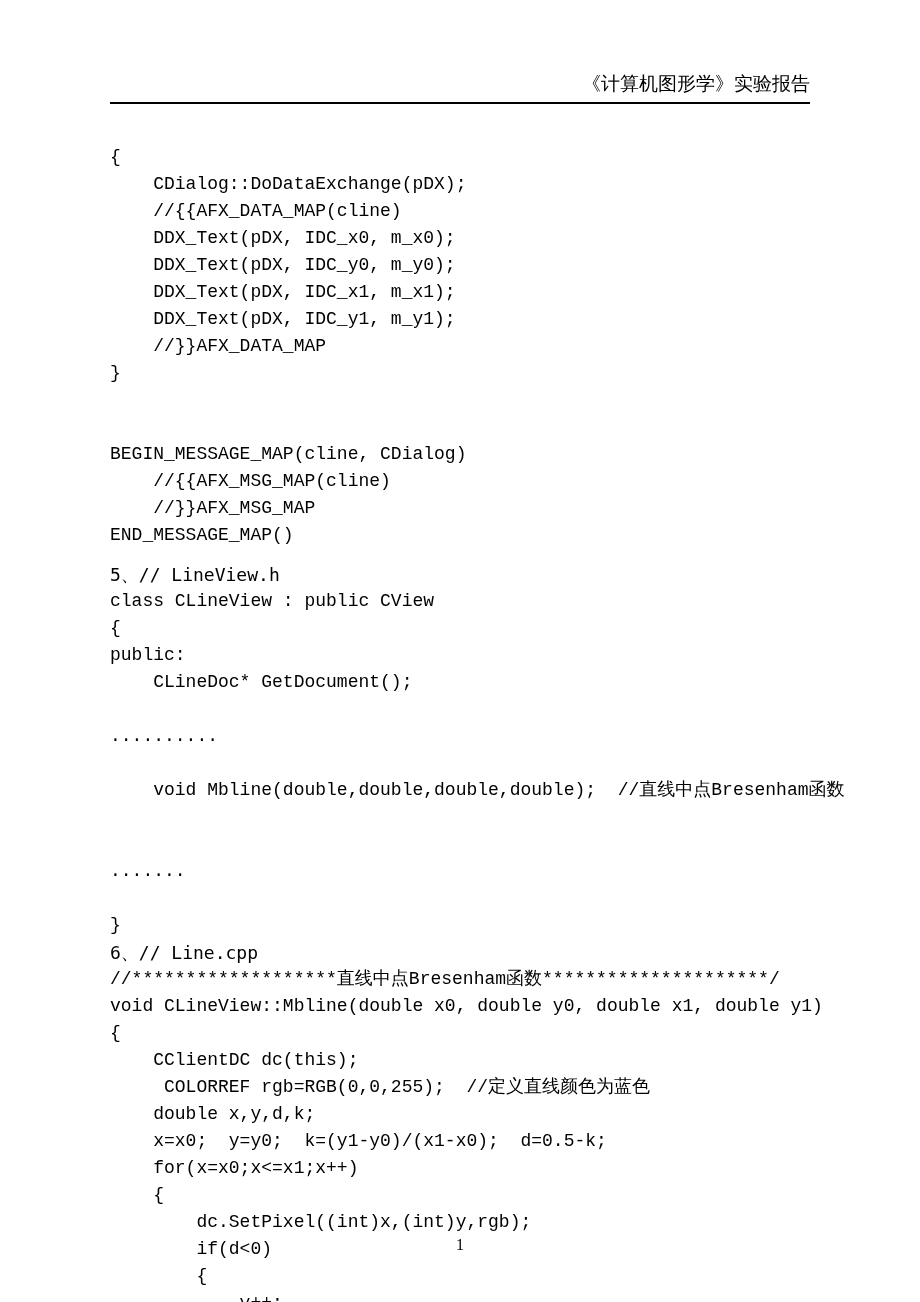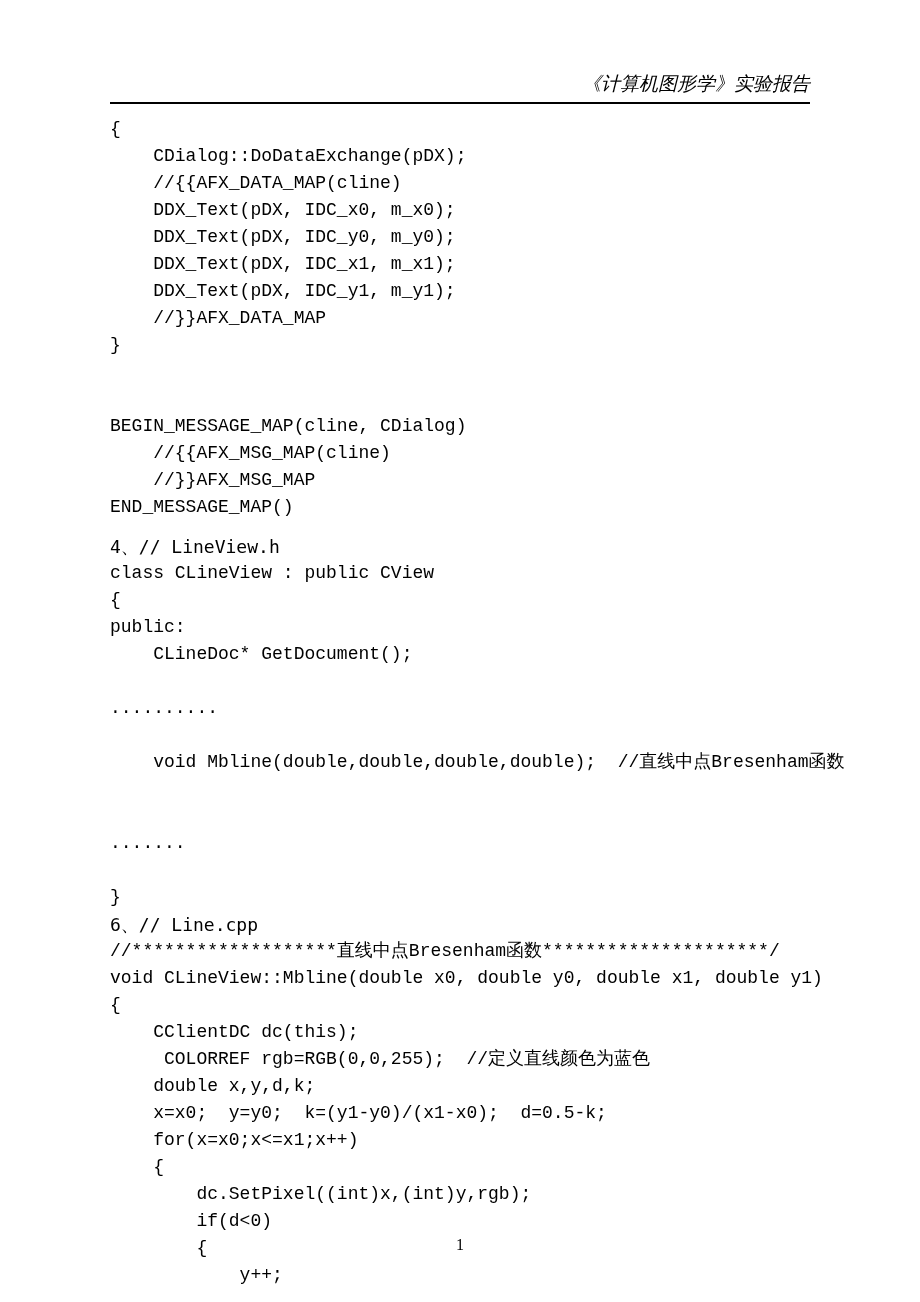--- a/index.html
+++ b/index.html
@@ -14,26 +14,25 @@
       font-family: "SimSun", "宋体", monospace;
       font-size: 18px;
       line-height: 1.5;
       position: relative;
     }
     .page {
       padding: 70px 110px 50px 110px;
     }
     .header {
       text-align: right;
-      font-style: italic;
       font-family: "KaiTi", "楷体", serif;
       font-size: 19px;
       padding-bottom: 3px;
       border-bottom: 2px solid #000;
-      margin-bottom: 12px;
+      margin-bottom: 40px;
     }
     .code-block {
       font-family: "SimSun", "宋体", "Courier New", monospace;
       white-space: pre;
       font-size: 18px;
       line-height: 27px;
       color: #000;
     }
     .section-title {
       font-family: "SimSun", "宋体", monospace;
@@ -68,21 +67,21 @@
     DDX_Text(pDX, IDC_y1, m_y1);
     //}}AFX_DATA_MAP
 }
 
 
 BEGIN_MESSAGE_MAP(cline, CDialog)
     //{{AFX_MSG_MAP(cline)
     //}}AFX_MSG_MAP
 END_MESSAGE_MAP()</div>
   <div style="height:12px"></div>
-  <div class="section-title">4、// LineView.h</div>
+  <div class="section-title">5、// LineView.h</div>
   <div class="code-block">class CLineView : public CView
 {
 public:
     CLineDoc* GetDocument();
 
 ..........    
 
     void Mbline(double,double,double,double);  //直线中点Bresenham函数
 
 

